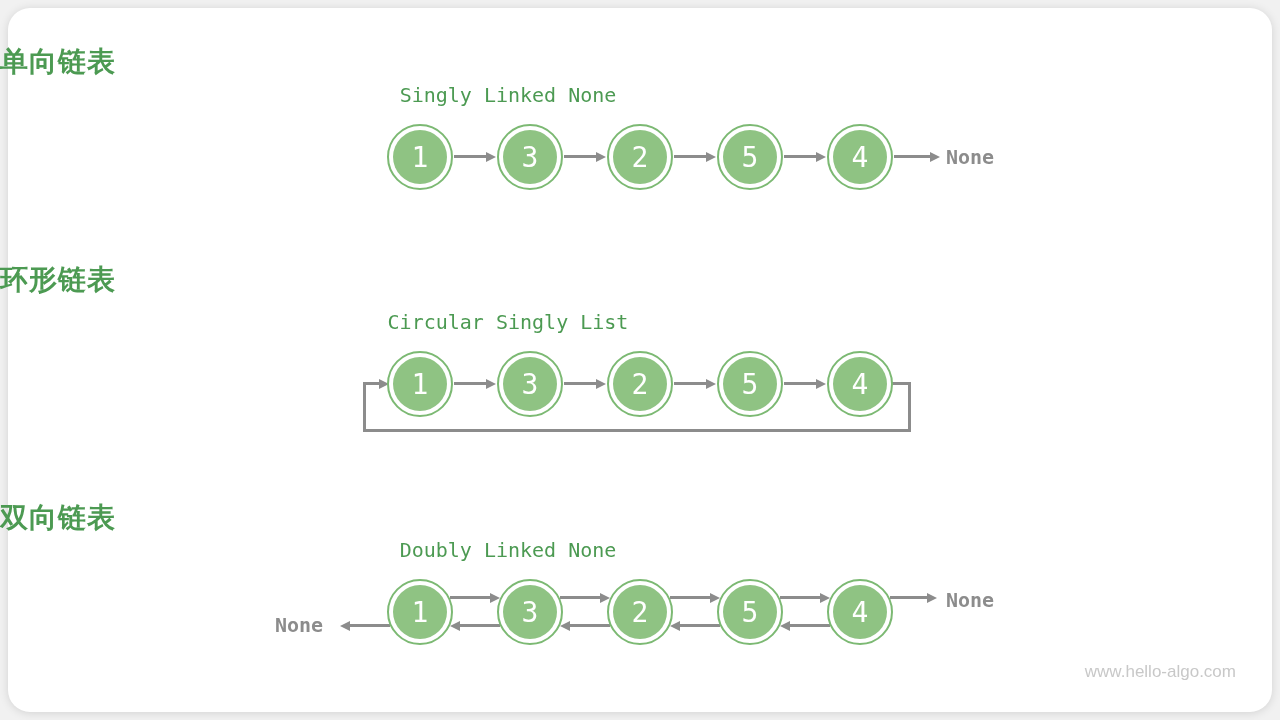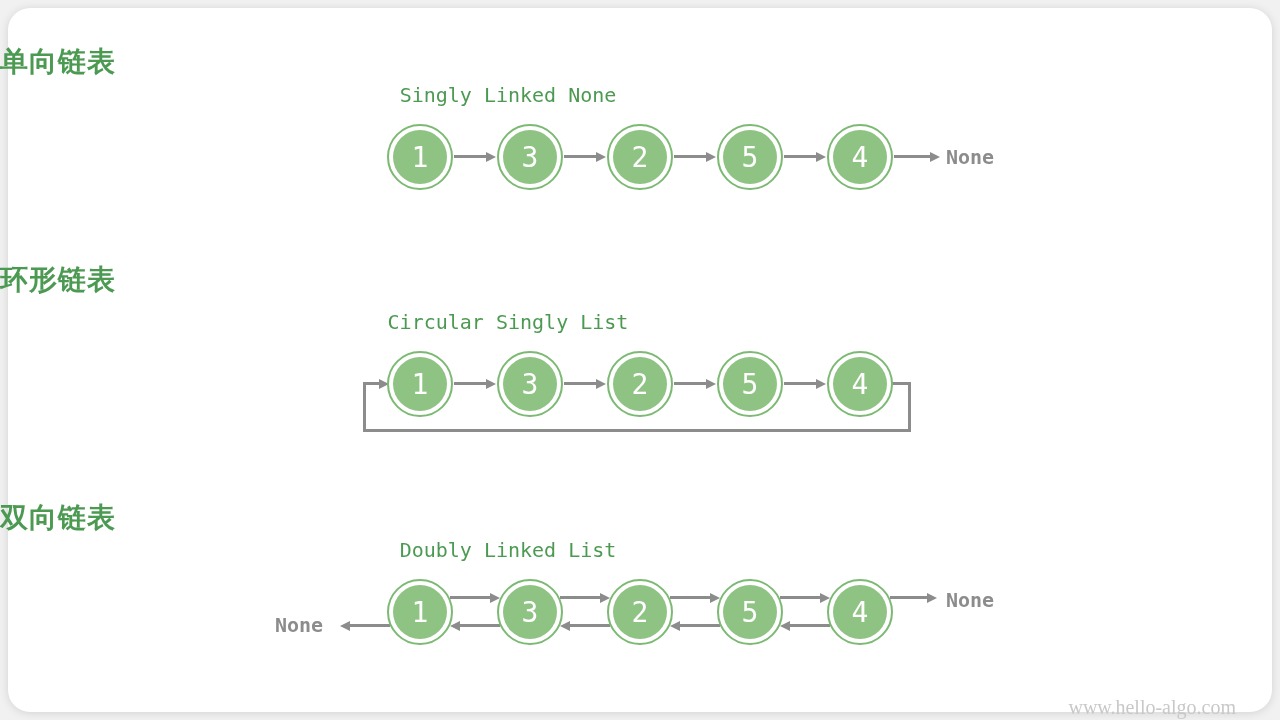--- a/index.html
+++ b/index.html
@@ -59,23 +59,23 @@
   .loop{
     position:absolute;left:363px;top:33px;width:548px;height:48px;
     box-sizing:border-box;border:3px solid var(--arrow);border-top:none;
   }
   .none{
     position:absolute;
     font-family:"DejaVu Sans Mono","Liberation Mono",monospace;
     font-size:20px;line-height:28px;color:var(--arrow);font-weight:bold;
   }
   .watermark{
-    position:absolute;right:44px;top:696px;
-    font-family:Liberation Serif, serif;
-    font-size:20px;color:var(--watermark);
+    position:absolute;right:44px;top:662px;
+    font-family:Liberation Sans, sans-serif;
+    font-size:17px;color:var(--watermark);
   }
 </style>
 </head>
 <body>
 
 <div class="card"></div>
 
 <div>
   <div class="sec-title" style="top:46px">单向链表</div>
   <div class="sec-sub" style="top:83px">Singly Linked None</div>
@@ -148,21 +148,21 @@
       <div class="node" style="left: 827px;">
         <div class="node-inner">
           <span class="node-val">4</span>
         </div>
       </div>
     </div>
 </div>
 
 <div>
   <div class="sec-title" style="top:502px">双向链表</div>
-  <div class="sec-sub" style="top:538px">Doubly Linked List</div>
+  <div class="sec-sub" style="top:538px">Doubly Linked None</div>
   <div class="row" id="row-2" style="top:579px">
       <div class="ar r" style="left: 450px; top: 17px; width: 40px;"></div>
       <div class="ar l" style="left: 460px; top: 45px; width: 40px;"></div>
       <div class="ar r" style="left: 560px; top: 17px; width: 40px;"></div>
       <div class="ar l" style="left: 570px; top: 45px; width: 40px;"></div>
       <div class="ar r" style="left: 670px; top: 17px; width: 40px;"></div>
       <div class="ar l" style="left: 680px; top: 45px; width: 40px;"></div>
       <div class="ar r" style="left: 780px; top: 17px; width: 40px;"></div>
       <div class="ar l" style="left: 790px; top: 45px; width: 40px;"></div>
       <div class="ar l" style="left: 350px; top: 45px; width: 40px;"></div>

